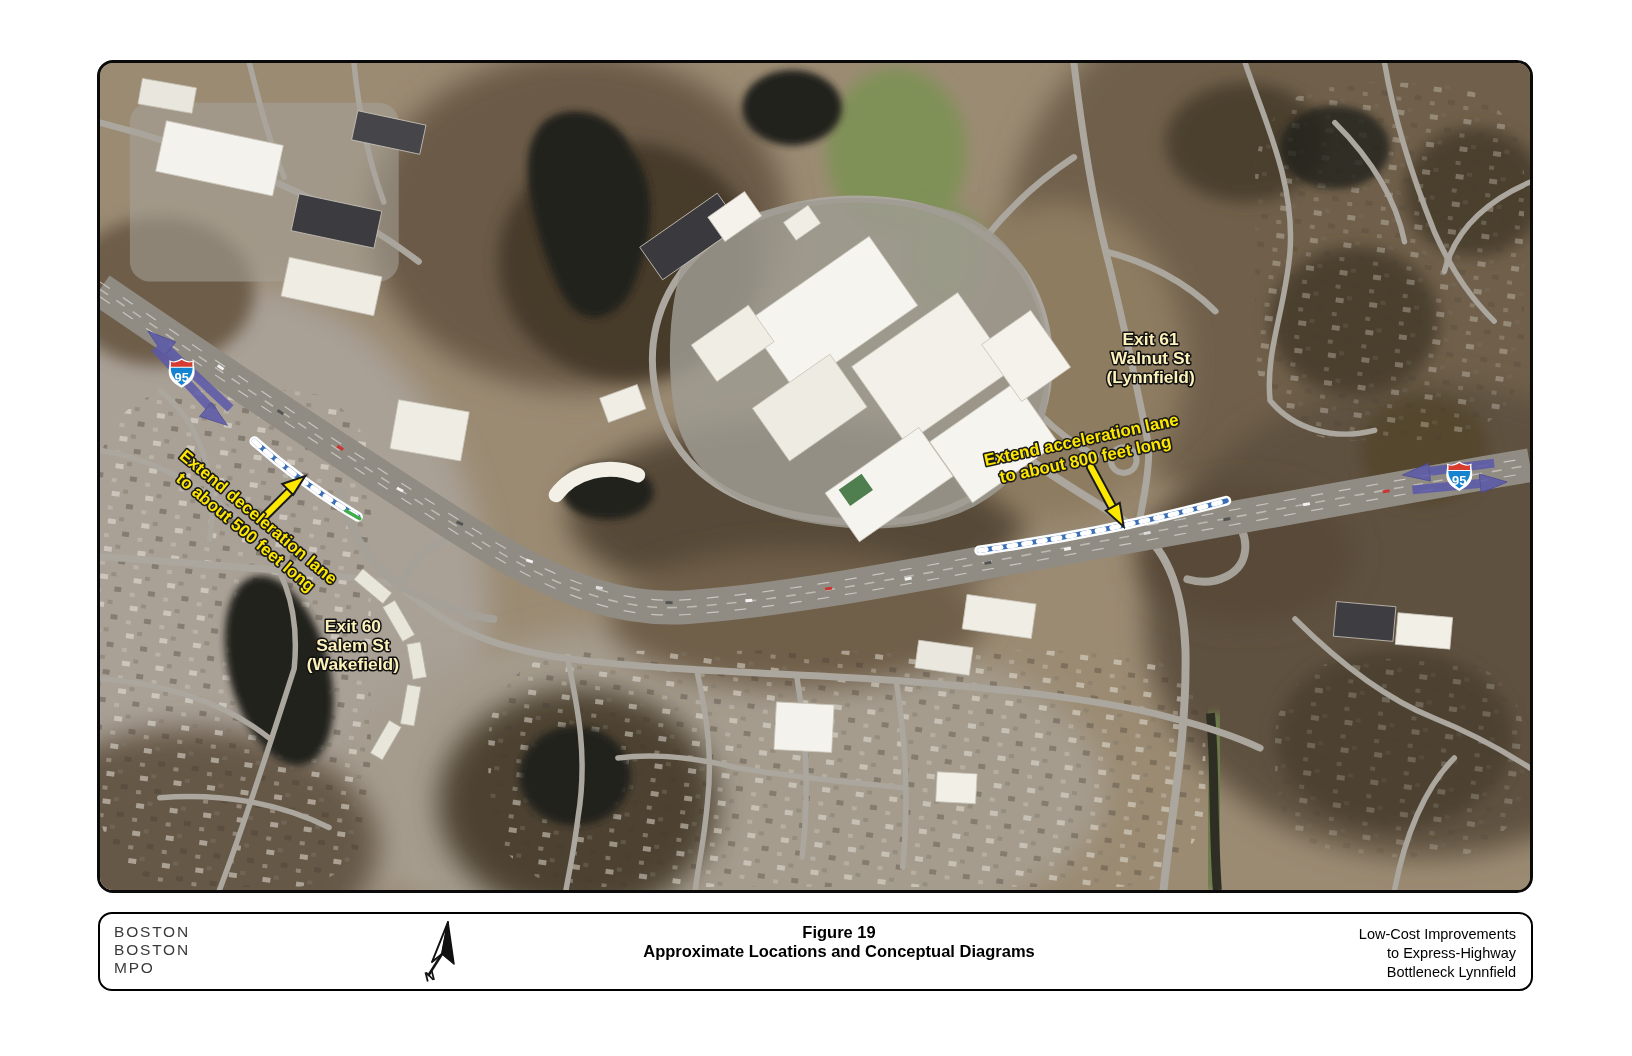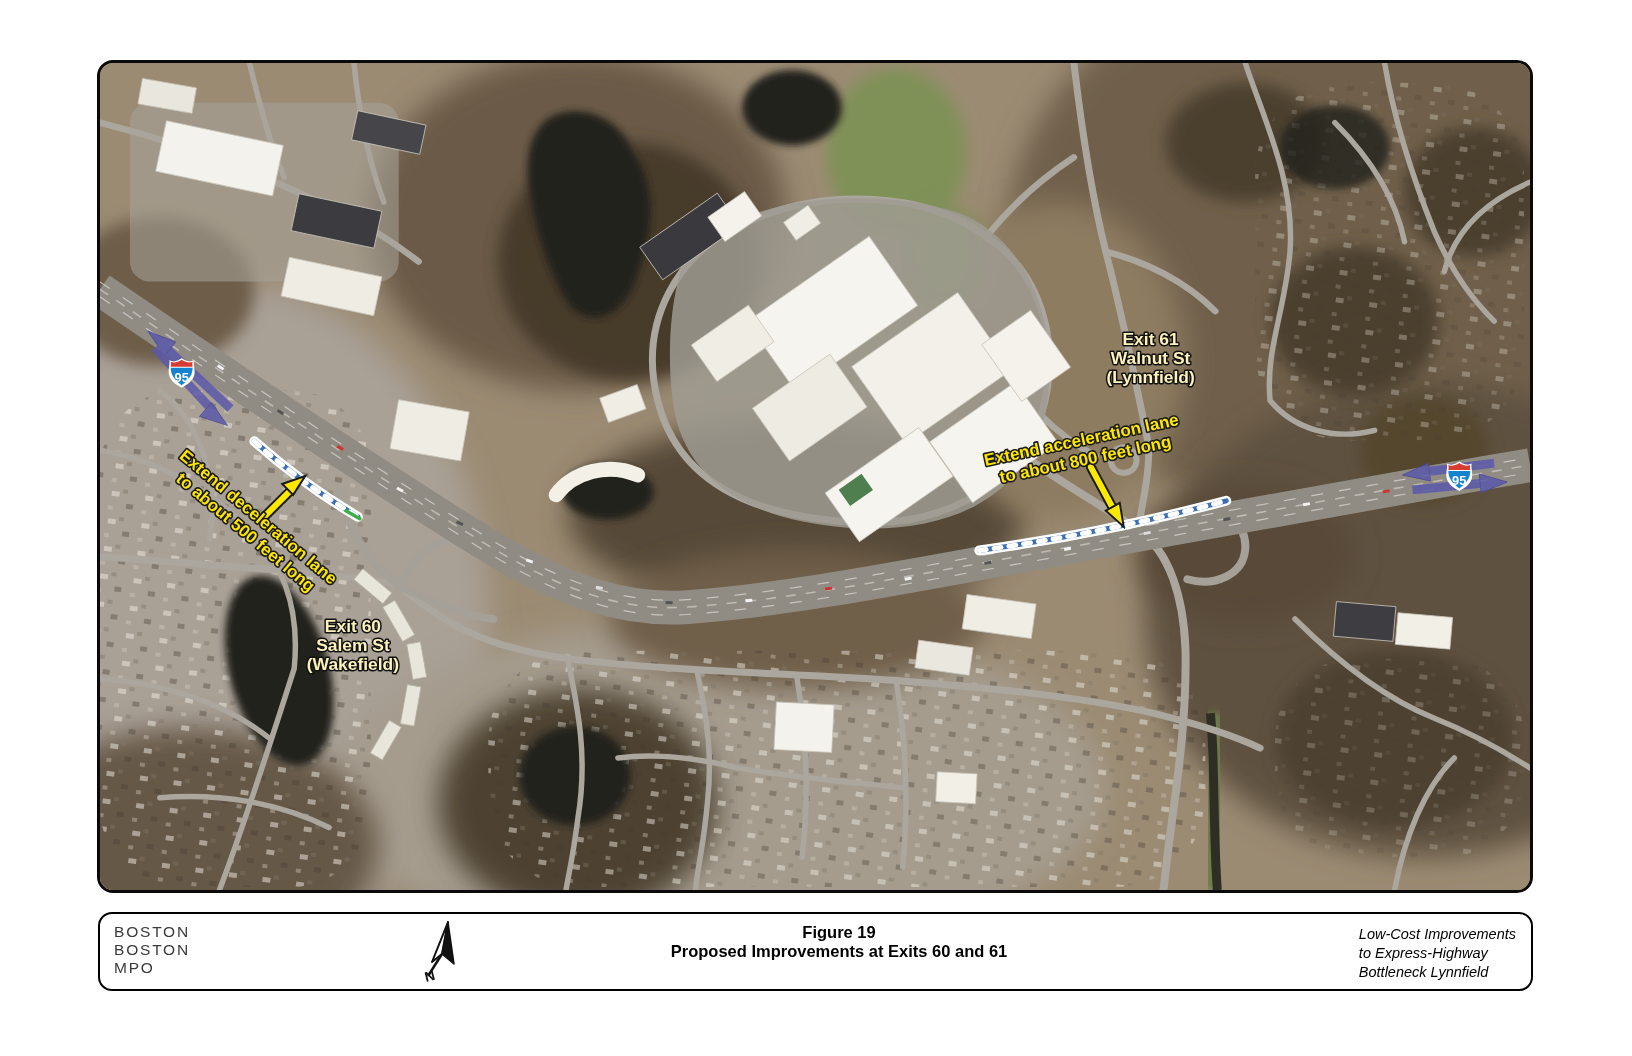--- a/index.html
+++ b/index.html
@@ -3,21 +3,21 @@
 <meta charset="utf-8">
 <style>
   html,body{margin:0;padding:0;background:#ffffff;}
   body{width:1632px;height:1056px;position:relative;font-family:"Liberation Sans",sans-serif;}
   .map-frame{position:absolute;left:97px;top:60px;width:1436px;height:833px;border:3px solid #0a0a0a;border-radius:16px;overflow:hidden;box-sizing:border-box;background:#9b8b73;}
   .map-frame svg{display:block;width:100%;height:100%;}
   .footer-box{position:absolute;left:98px;top:912px;width:1435px;height:79px;border:2.5px solid #000;border-radius:14px;box-sizing:border-box;background:#fff;}
   .agency{position:absolute;left:14px;top:9px;font-size:15.5px;line-height:18px;letter-spacing:1.8px;color:#3a3a3a;}
   .north-wrap{position:absolute;left:318px;top:6px;width:46px;height:64px;}
   .fig-title{position:absolute;left:699px;top:9px;transform:translateX(-50%);text-align:center;font-weight:bold;font-size:16.5px;line-height:19px;color:#000;white-space:nowrap;margin-left:40px;}
-  .project{position:absolute;right:15px;top:11px;text-align:left;font-style:italic;font-size:14.5px;line-height:19px;color:#000;white-space:nowrap;}
+  .project{position:absolute;right:15px;top:11px;text-align:right;font-size:14.5px;line-height:19px;color:#000;white-space:nowrap;}
   .t{font-family:"Liberation Sans",sans-serif;}
 </style>
 </head>
 <body>
 
 <div class="map-frame">
 <svg viewBox="0 0 1436 833" preserveAspectRatio="none">
   <defs>
     <filter id="b4" x="-30%" y="-30%" width="160%" height="160%">
           <feGaussianBlur stdDeviation="4"></feGaussianBlur>
@@ -245,20 +245,20 @@
   <div class="north-wrap">
     <svg viewBox="0 0 46 64" width="46" height="64">
       <path d="M30,2 L14,42 L24,34 Z" fill="#ffffff" stroke="#111" stroke-width="2" stroke-linejoin="round"></path>
       <path d="M30,2 L24,34 L36,44 Z" fill="#111111" stroke="#111" stroke-width="1.5" stroke-linejoin="round"></path>
       <path d="M24,34 L10,56" stroke="#111" stroke-width="2.5" fill="none"></path>
       <text class="t" x="8" y="62" font-size="14" font-weight="bold" fill="#111" transform="rotate(-14 8 62)">N</text>
     </svg>
   </div>
   <div class="fig-title">
     <div>Figure 19</div>
-    <div>Proposed Improvements at Exits 60 and 61</div>
+    <div>Approximate Locations and Conceptual Diagrams</div>
   </div>
   <div class="project">
     <div>Low-Cost Improvements</div>
     <div>to Express-Highway</div>
     <div>Bottleneck Lynnfield</div>
   </div>
 </div>
 
 </body></html>

